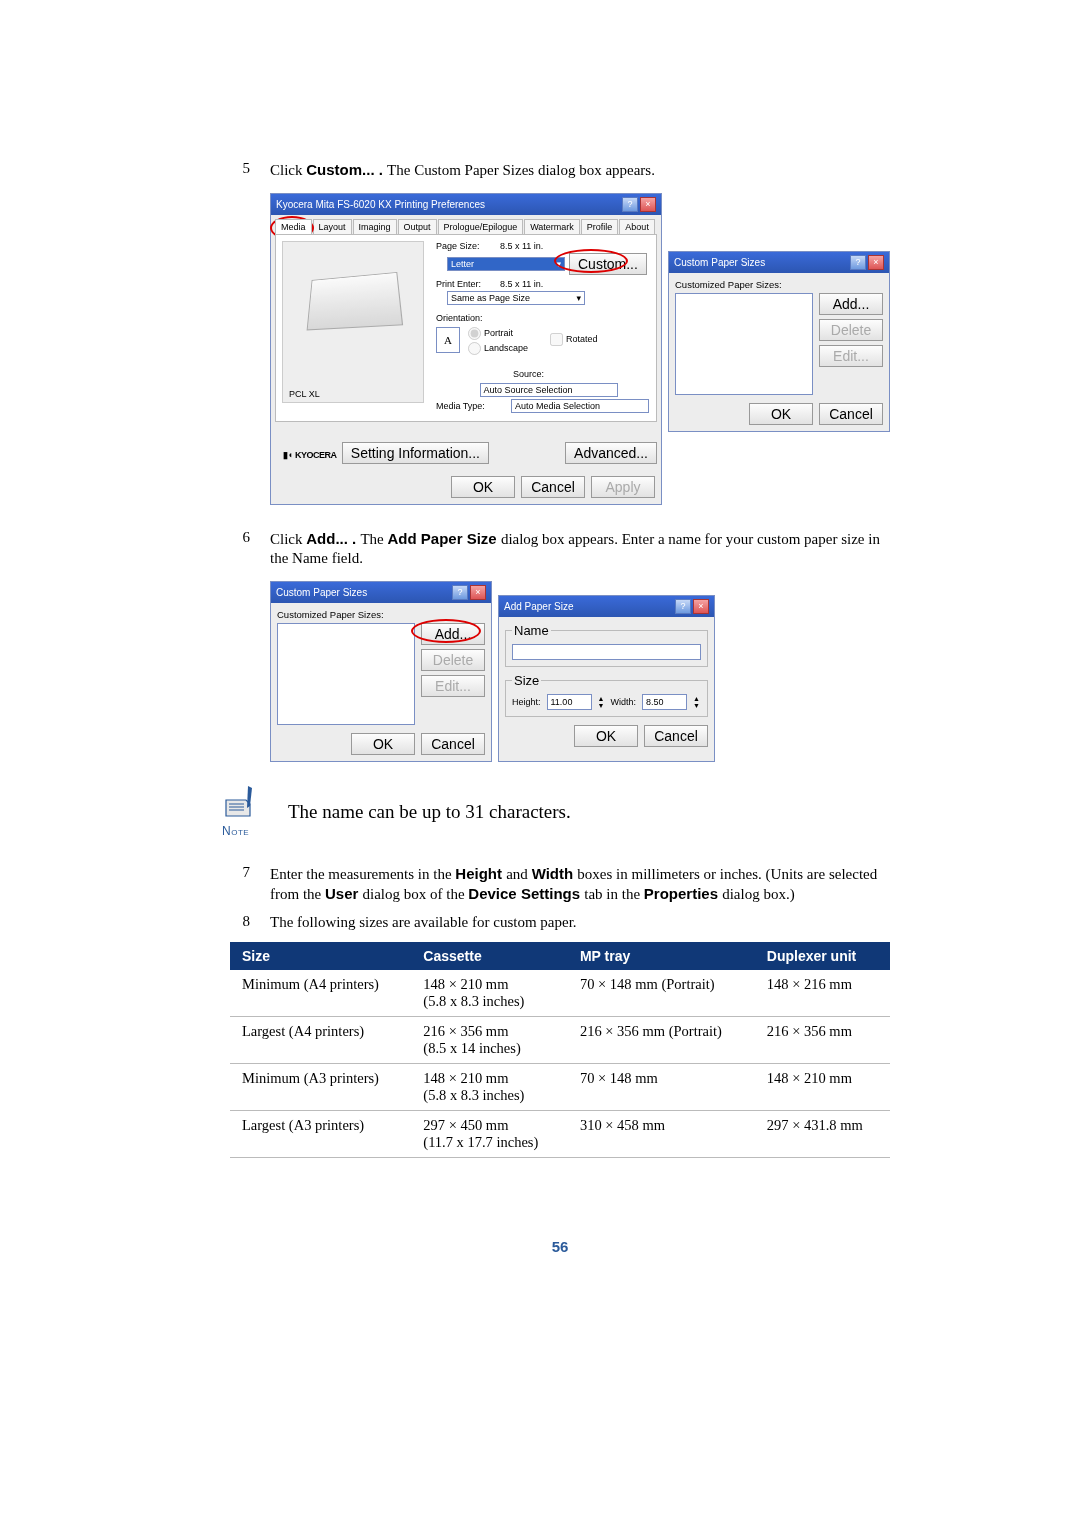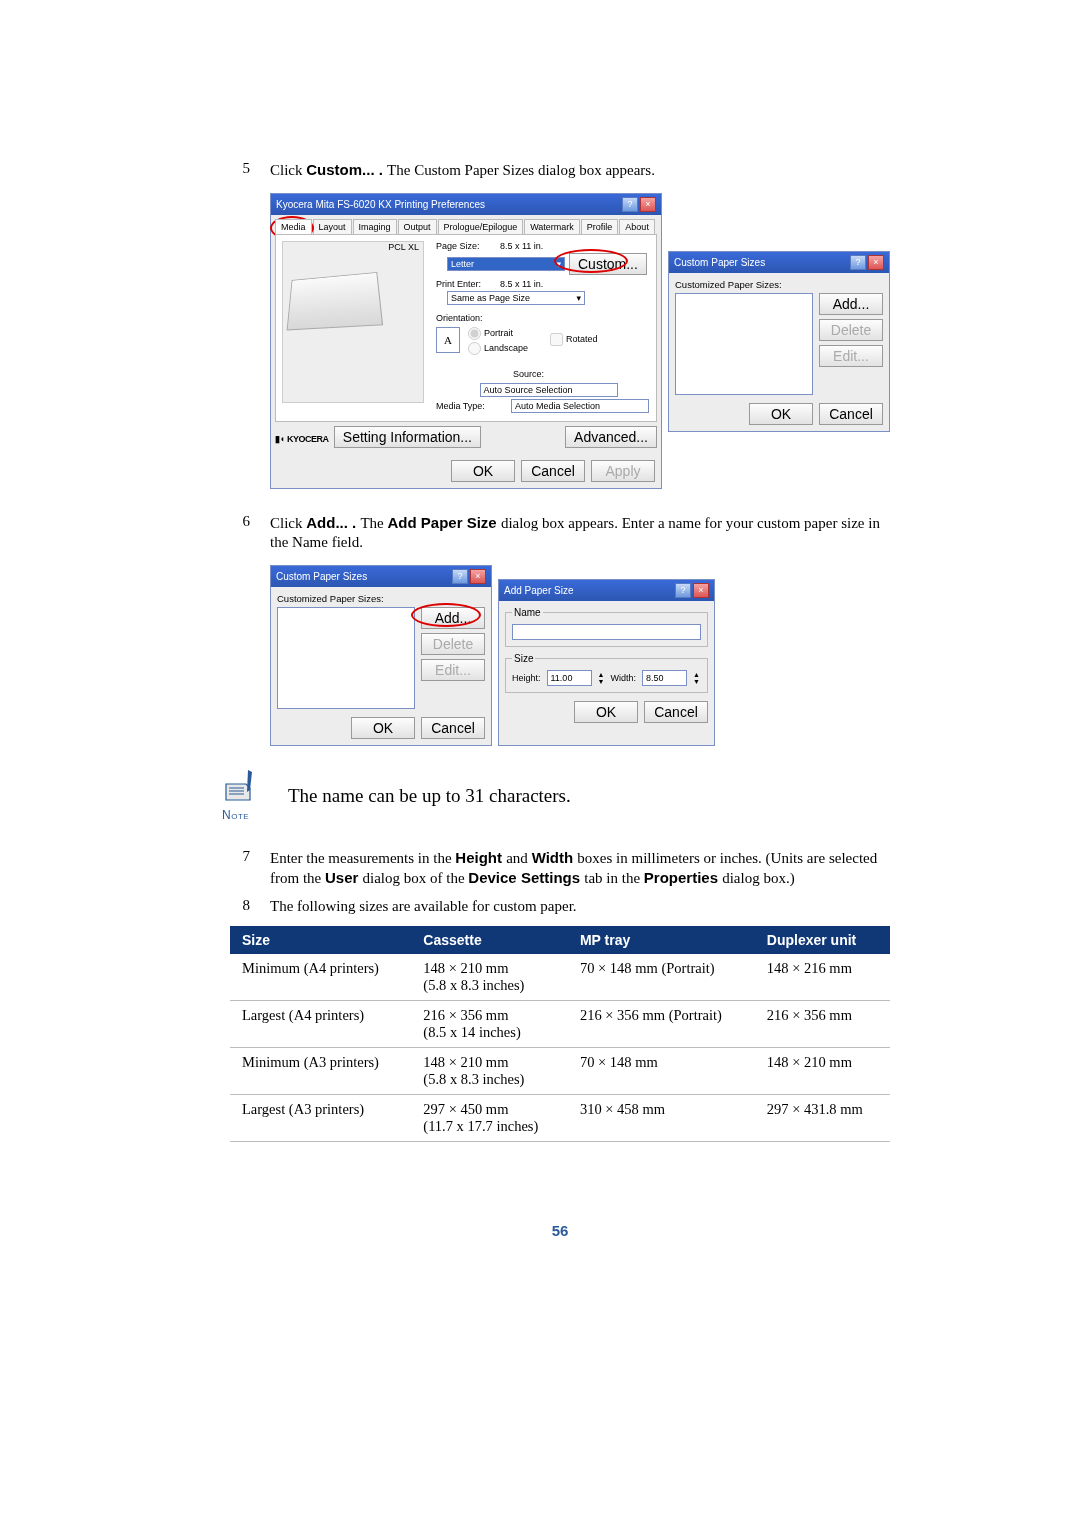--- a/index.html
+++ b/index.html
@@ -94,21 +94,21 @@
     margin: 0 4px 4px 4px;
     padding: 6px;
     position: relative;
   }
   .pane-row { display: flex; gap: 12px; }
   .preview {
     width: 140px; height: 160px;
     border: 1px solid #ccc;
     background: #eee;
     position: relative;
-    display: flex; flex-direction: row;
+    display: flex; flex-direction: column;
     justify-content: space-between;
   }
   .printer-graphic {
     margin: 30px auto 0 auto;
     width: 90px; height: 55px;
     background: linear-gradient(to bottom,#fafafa,#d8d8d8);
     border: 1px solid #aaa;
     transform: perspective(200px) rotateX(25deg) rotateY(-10deg);
   }
   .preview-label {
@@ -159,22 +159,22 @@
     display: flex; align-items: center; justify-content: center;
     font-family: "Times New Roman", serif;
     font-size: 11px;
   }
   .radio, .check {
     display: inline-flex; align-items: center; gap: 3px;
   }
   .radio input, .check input { margin: 0; }
   .bottom-bar {
     display: flex; justify-content: space-between;
-    align-items: center; margin-top: 4px;
-    padding: 0 4px 4px 4px;
+    align-items: center; margin-top: 20px;
+    padding: 0 4px 4px 12px;
     gap: 40px;
   }
   .kyo-logo { font-weight: bold; font-size: 9px; letter-spacing: -0.5px;}
   .btn-row { display: flex; gap: 6px; justify-content: flex-end; margin-top: 8px; }
   .list-box {
     border: 1px solid #7a8fc4;
     background: #fff;
     width: 150px; height: 100px;
   }
 
@@ -184,21 +184,21 @@
     background: #ededed;
     width: 215px;
     font-family: Tahoma, Arial, sans-serif;
   }
   .group {
     border: 1px solid #bbb;
     margin: 6px;
     padding: 6px;
     font-size: 9px;
   }
-  .group legend { font-size: 10px; }
+  .group legend { font-size: 13px; }
   .spin {
     border: 1px solid #7a8fc4;
     background: #fff;
     width: 40px; height: 14px;
     display: inline-flex; align-items: center;
     padding-left: 3px;
     font-size: 9px;
   }
 
   

